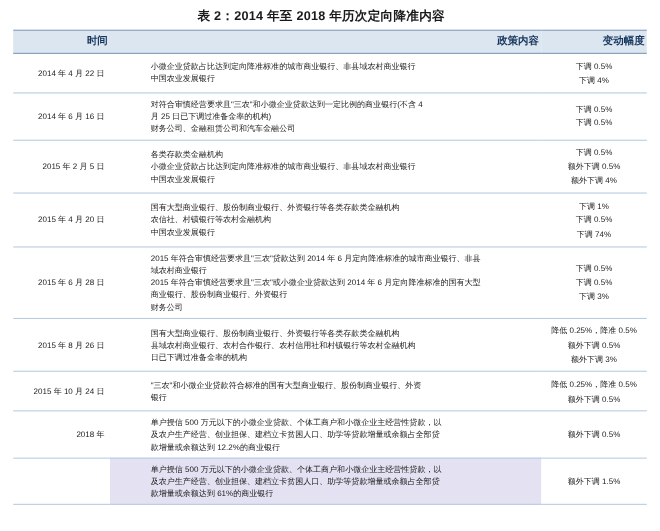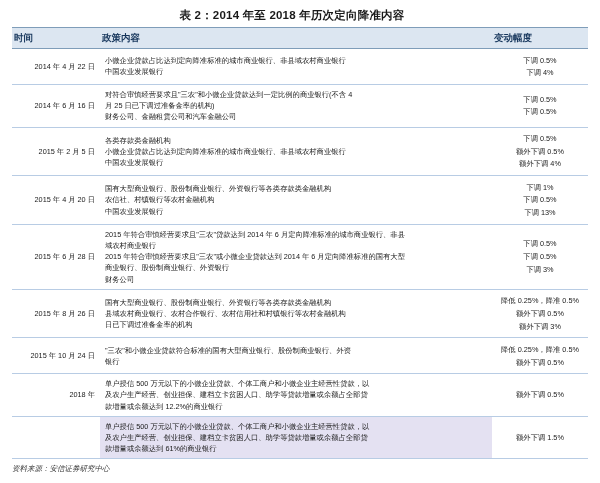--- a/index.html
+++ b/index.html
@@ -40,21 +40,21 @@
   table.main col.c-mag { width: 96px; }
 
   table.main thead th {
     background: #dce6f1;
     border-top: 1.2px solid #7f9db9;
     border-bottom: 1.2px solid #7f9db9;
     font-size: 9.5px;
     font-weight: bold;
     color: #16365c;
     padding: 4px 2px;
-    text-align: left;
+    text-align: right;
     line-height: 12px;
     margin-left: 33px;
   }
   table.main tbody td {
     border-bottom: 0.8px solid #b8cce4;
     font-size: 7.3px;
     line-height: 11.2px;
     color: #1a1a1a;
     padding: 4px 5px;
     vertical-align: middle;
@@ -65,21 +65,21 @@
   }
   td.policy {
     text-align: left;
   }
   td.mag {
     text-align: center;
     white-space: nowrap;
   }
   .line { display: block; }
   .mag .line { display: block; margin: 1.5px 0; }
-  .policy .line { display: block; }
+  .policy .line { display: block; margin-left: 32px; }
 
   tr.last td { border-bottom: 1.2px solid #7f9db9; }
 
   .hl {
     background: #e4e1f2;
   }
   .srcnote {
     margin-top: 5px;
     font-size: 7.5px;
     color: #333;
@@ -151,21 +151,21 @@
       <tr>
         <td class="time">2015 年 4 月 20 日</td>
         <td class="policy">
           <span class="line">国有大型商业银行、股份制商业银行、外资银行等各类存款类金融机构</span>
           <span class="line">农信社、村镇银行等农村金融机构</span>
           <span class="line">中国农业发展银行</span>
         </td>
         <td class="mag">
           <span class="line">下调 1%</span>
           <span class="line">下调 0.5%</span>
-          <span class="line">下调 13%</span>
+          <span class="line">下调 74%</span>
         </td>
       </tr>
 
       <tr>
         <td class="time">2015 年 6 月 28 日</td>
         <td class="policy">
           <span class="line">2015 年符合审慎经营要求且"三农"贷款达到 2014 年 6 月定向降准标准的城市商业银行、非县</span>
           <span class="line">域农村商业银行</span>
           <span class="line">2015 年符合审慎经营要求且"三农"或小微企业贷款达到 2014 年 6 月定向降准标准的国有大型</span>
           <span class="line">商业银行、股份制商业银行、外资银行</span>
@@ -224,14 +224,13 @@
           <span class="line">款增量或余额达到 61%的商业银行</span>
         </td>
         <td class="mag">
           <span class="line">额外下调 1.5%</span>
         </td>
       </tr>
 
     </tbody>
   </table>
 
-  <div class="srcnote">资料来源：安信证券研究中心</div>
 </div>
 
 </body></html>

